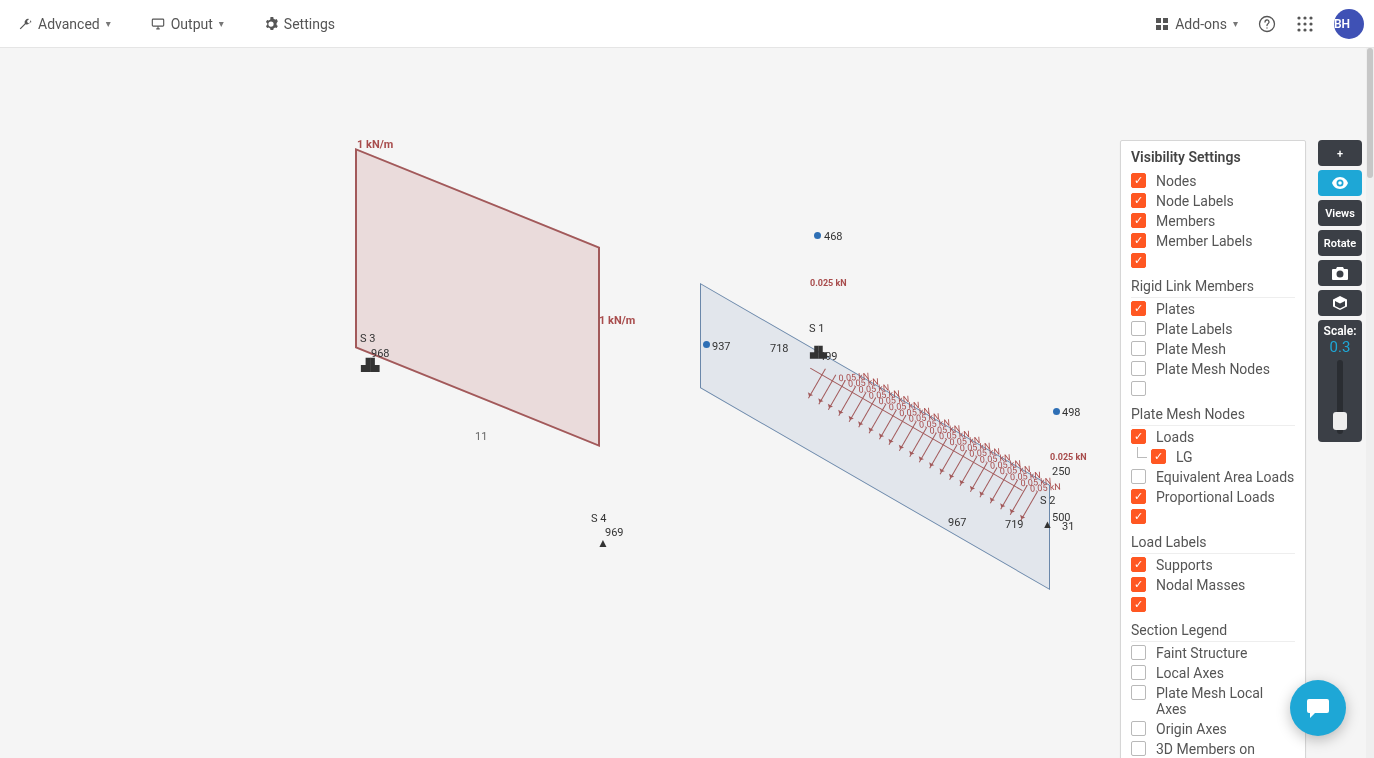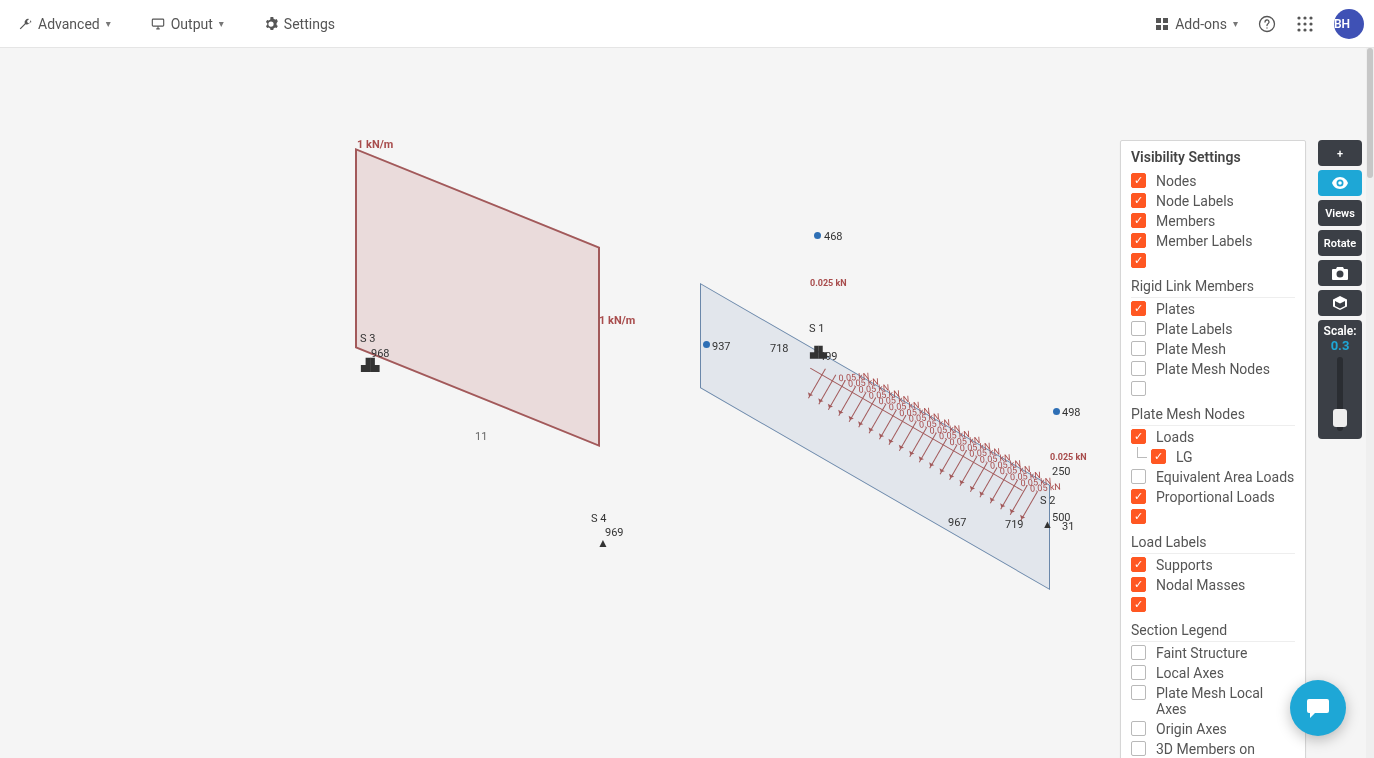--- a/index.html
+++ b/index.html
@@ -144,21 +144,21 @@
     display:flex; align-items:center; justify-content:center;
     font-size:11px; font-weight:600;
     cursor:pointer;
   }
   .side-btn.eye { background:#1ea7d6; }
   .scale-block {
     width:44px; background:#3b3f46; border-radius:4px;
     padding:4px 0 8px; text-align:center;
   }
   .scale-block .ttl { color:#fff; font-size:12px; font-weight:600; }
-  .scale-block .val { color:#1ea7d6; font-size:13px; font-weight:700; margin-bottom:4px; }
+  .scale-block .val { color:#1ea7d6; font-size:15px; font-weight:400; margin-bottom:4px; }
   .slider-track {
     width:6px; height:74px; background:#2a2d32; margin:0 auto; border-radius:3px; position:relative;
   }
   .slider-thumb {
     position:absolute; left:-4px; width:14px; height:18px; border-radius:3px; background:#eee;
   }
 
   
   .chat-bubble {
     position:absolute; right:28px; bottom:22px;

